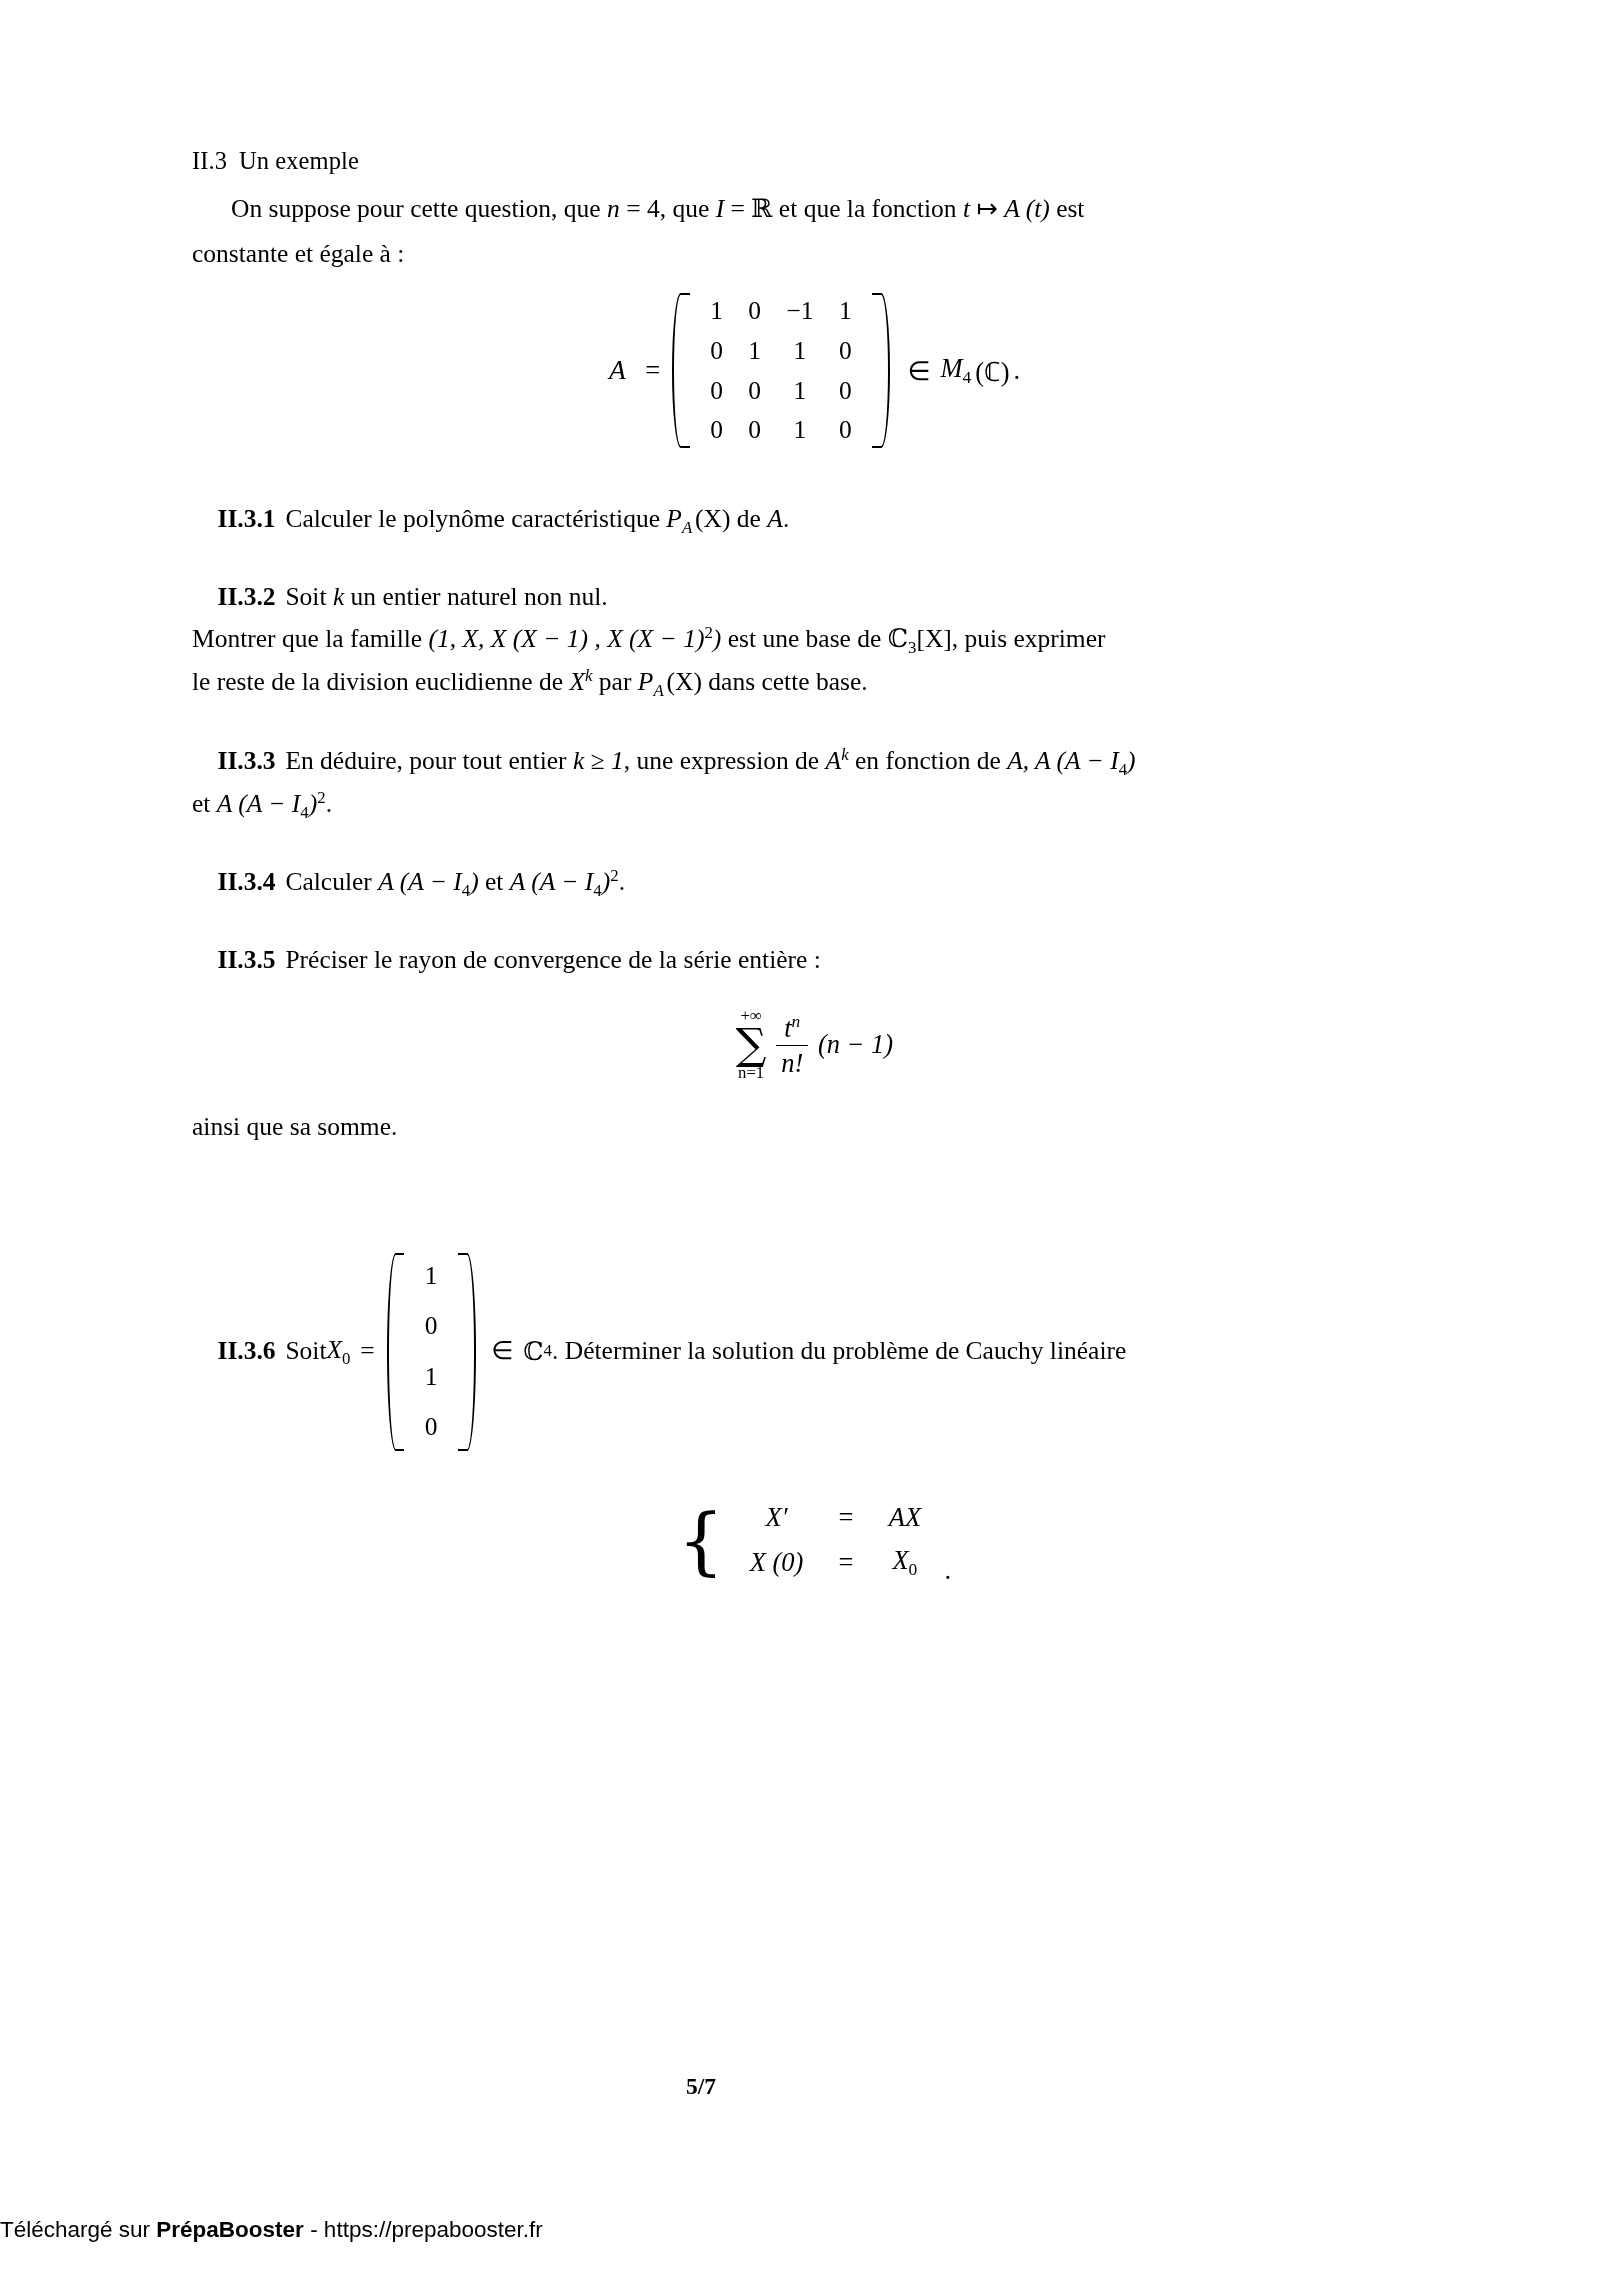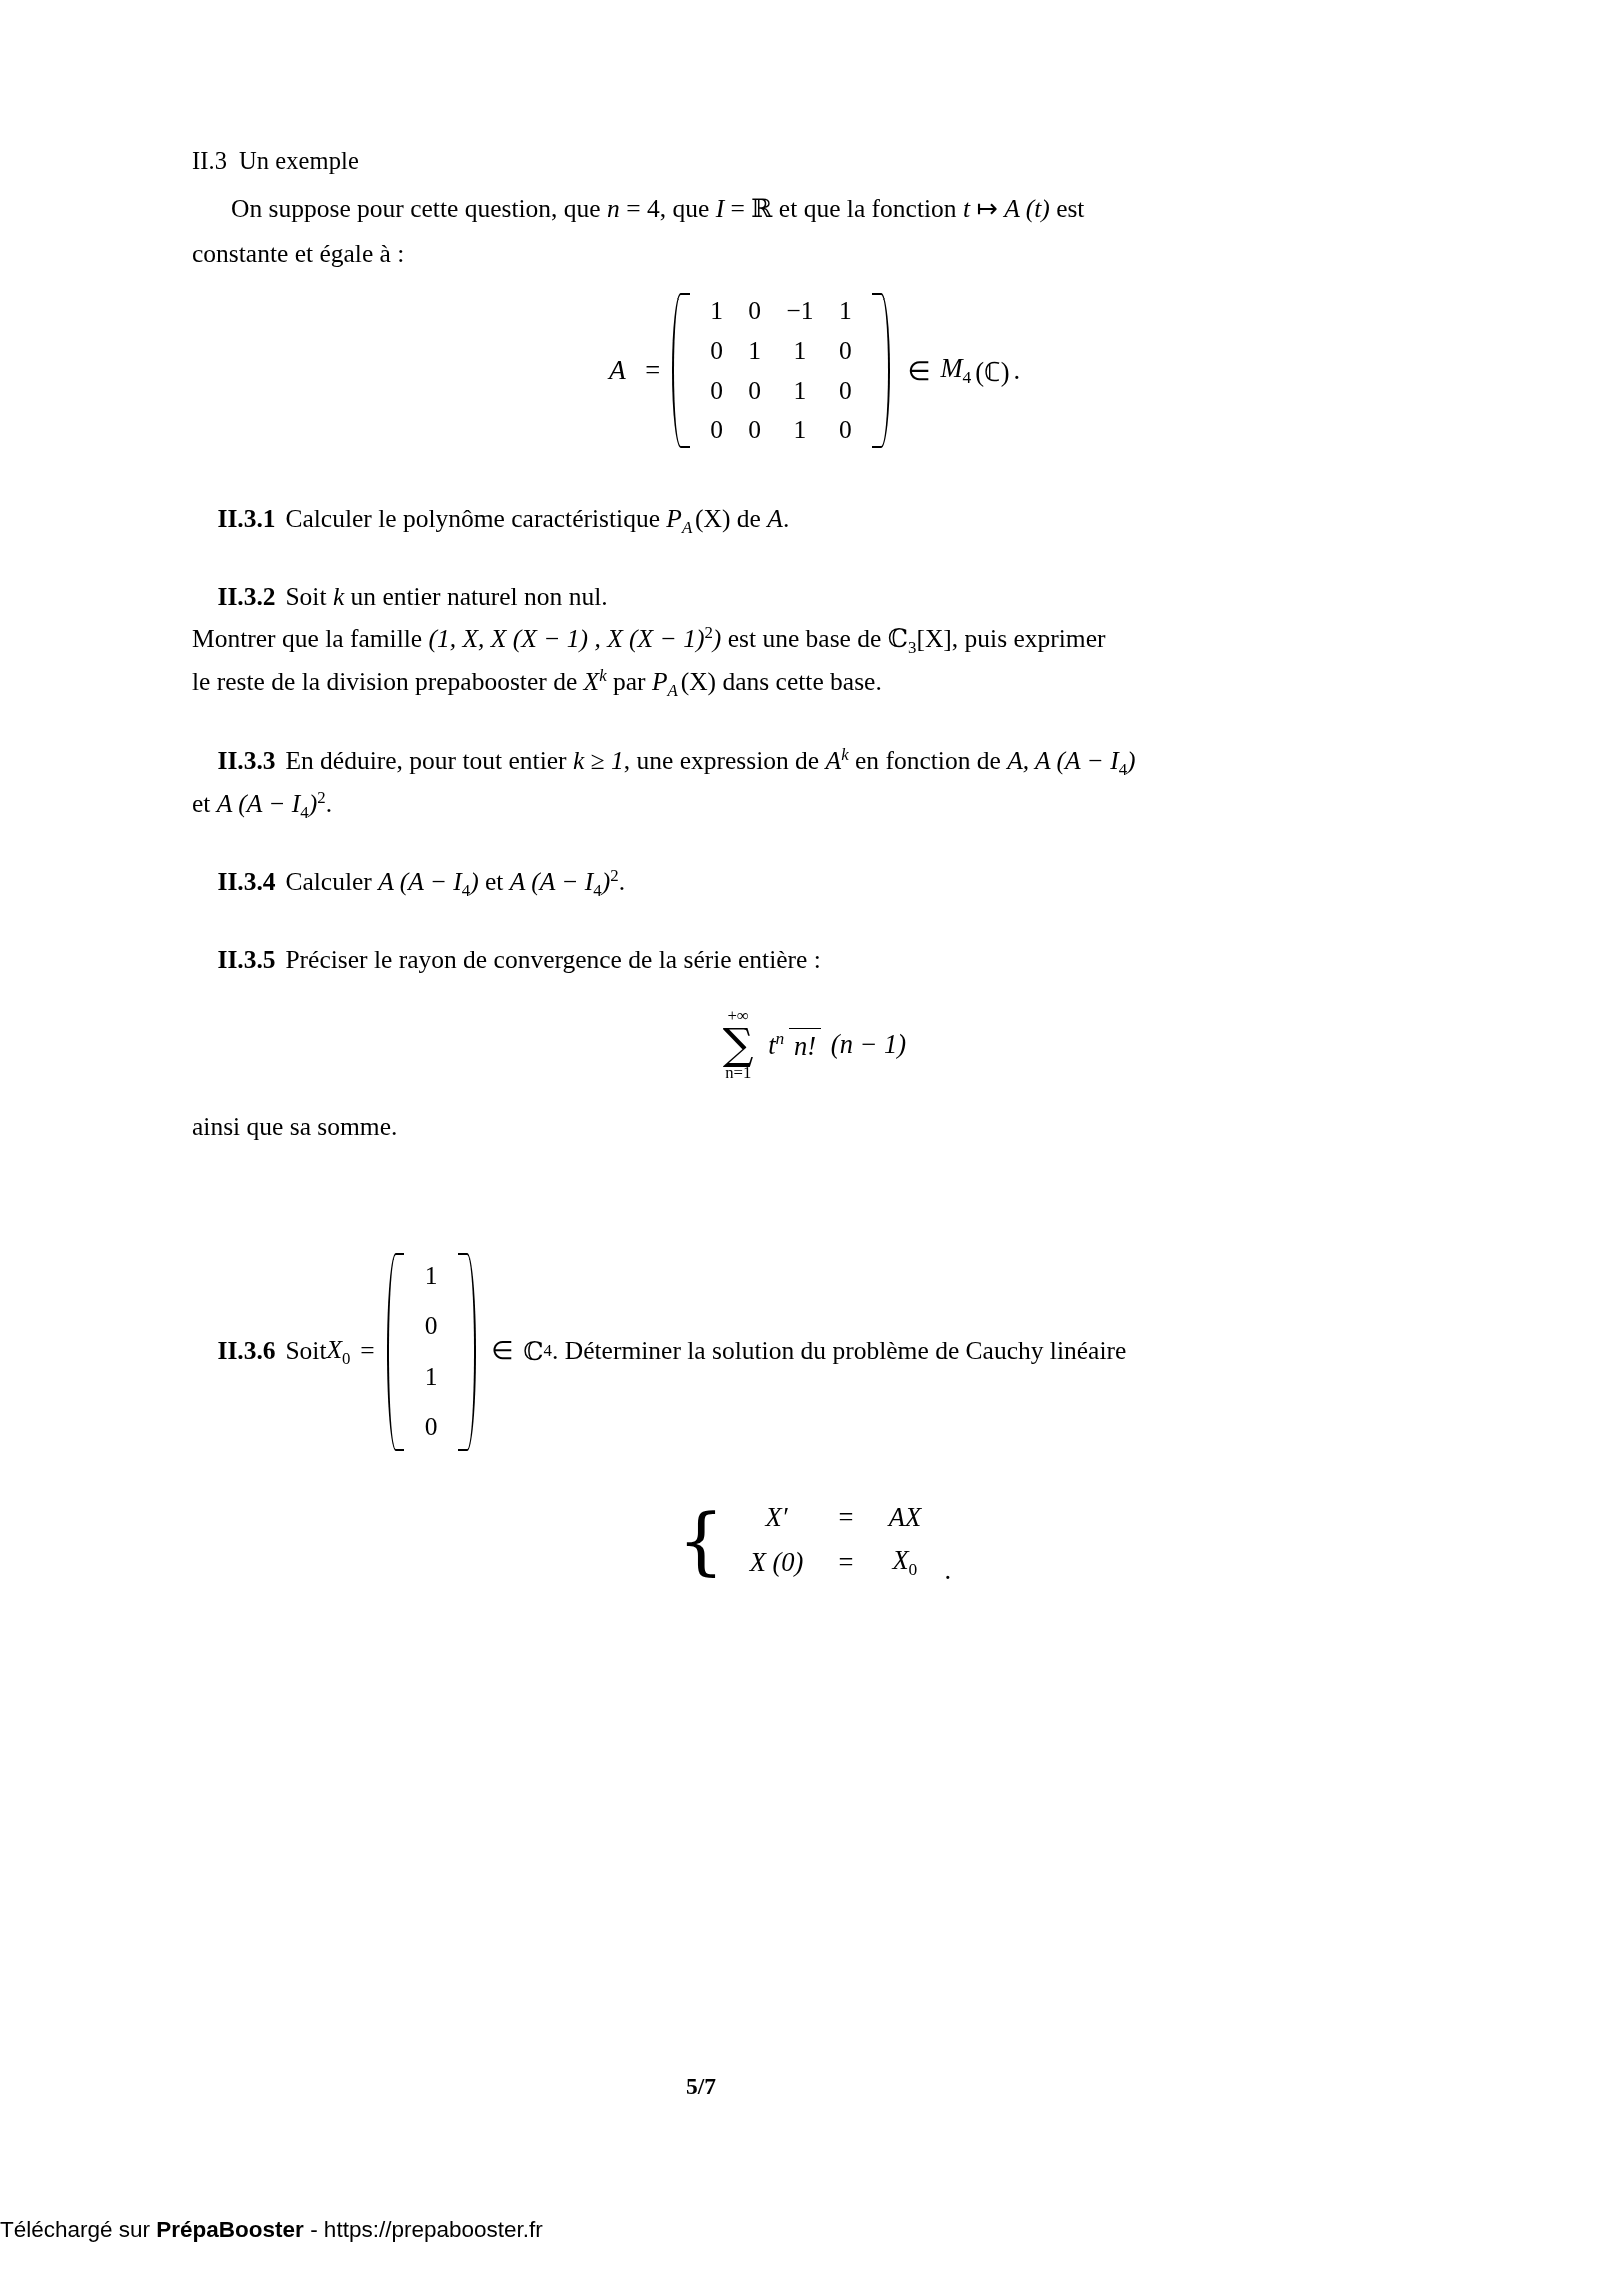--- a/index.html
+++ b/index.html
@@ -121,22 +121,22 @@
     display: inline-flex;
     flex-direction: column;
     align-items: center;
     line-height: 1;
     margin-right: 5.9px;
   }
   .bigsum .lim { font-size: 16.7px; font-style: normal; }
   .bigsum .sig { font-size: 43px; font-style: normal; font-family: "DejaVu Serif", serif; line-height: 0.95;}
   .frac {
     display: inline-flex;
-    flex-direction: row;
-    align-items: flex-start;
+    flex-direction: column;
+    align-items: center;
     vertical-align: middle;
     margin: 0 3.9px;
   }
   .frac .top { padding: 0 4.9px 1px 4.9px; font-style: italic; }
   .frac .bot { padding: 2px 4.9px 0 4.9px; border-top: 1.4px solid #000; font-style: italic;}
 
   
   .cases {
     display: inline-flex;
     align-items: stretch;
@@ -249,21 +249,21 @@
     <div class="spacer-sm"></div>
 
     <div class="qblock" style="padding-left:0">
       <div style="padding-left:25.5px">
         <span class="qnum">II.3.2</span><span>Soit </span><span class="mi">k</span><span> un entier naturel non nul.</span>
       </div>
       <div>
         <span>Montrer que la famille </span><span class="mi"><span>(1, X, X (X − 1) , X (X − 1)</span><sup>2</sup><span>)</span></span><span> est une base de </span><span class="bb">ℂ</span><sub>3</sub><span class="mathup">[X]</span><span>, puis exprimer</span>
       </div>
       <div>
-        <span>le reste de la division prepabooster de </span><span class="mi">X</span><sup class="mi">k</sup><span> par </span><span class="mi">P</span><sub class="mi">A</sub><span class="mathup" style="margin-left:2.9px">(X)</span><span> dans cette base.</span>
+        <span>le reste de la division euclidienne de </span><span class="mi">X</span><sup class="mi">k</sup><span> par </span><span class="mi">P</span><sub class="mi">A</sub><span class="mathup" style="margin-left:2.9px">(X)</span><span> dans cette base.</span>
       </div>
     </div>
 
     <div class="spacer-sm"></div>
 
     <div class="qblock" style="padding-left:0">
       <div style="padding-left:25.5px">
         <span class="qnum">II.3.3</span><span>En déduire, pour tout entier </span><span class="mi">k ≥ 1</span><span>, une expression de </span><span class="mi">A</span><sup class="mi">k</sup><span> en fonction de </span><span class="mi">A, A (A − I</span><sub class="mathup">4</sub><span class="mi">)</span>
       </div>
       <div>

